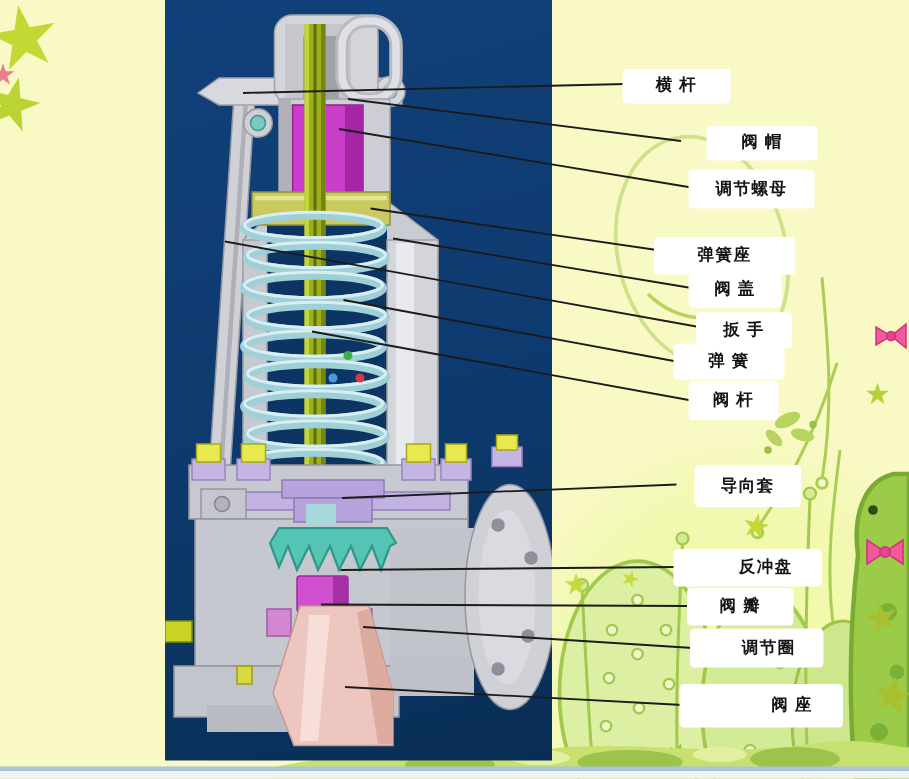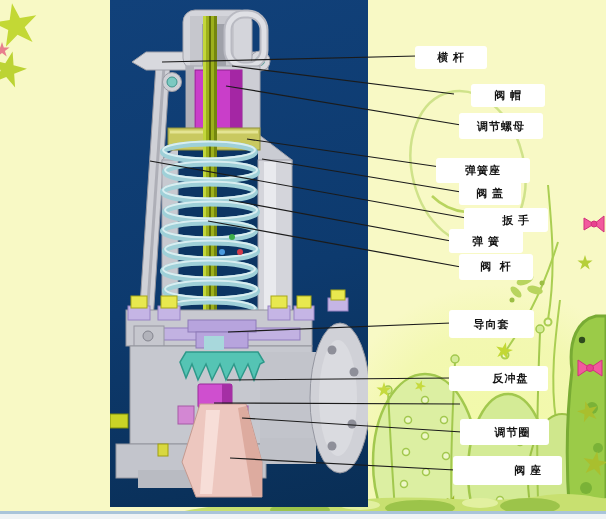--- a/index.html
+++ b/index.html
@@ -19,24 +19,24 @@
     position:absolute;z-index:5;background:#ffffff;color:#141414;
     display:flex;align-items:center;justify-content:center;
     font-weight:700;font-size:11px;line-height:1;letter-spacing:1px;
     border-radius:3px;white-space:nowrap;
   }
   .l0{left:415px;top:46px;width:72px;height:23px;}
   .l1{left:452px;top:84px;width:74px;height:23px;margin-left:19px;}
   .l2{left:459px;top:113px;width:84px;height:26px;}
   .l3{left:436px;top:158px;width:94px;height:25px;}
   .l4{left:459px;top:181px;width:62px;height:24px;}
-  .l5{left:464px;top:208px;width:64px;height:24px;padding-left:20px;}
+  .l5{left:464px;top:208px;width:64px;height:24px;}
   .l6{left:449px;top:229px;width:74px;height:24px;}
-  .l7{left:459px;top:254px;width:74px;height:26px;font-family:Liberation Mono, monospace;}
-  .l8{left:449px;top:310px;width:85px;height:28px;}
+  .l7{left:459px;top:254px;width:60px;height:26px;}
+  .l8{left:463px;top:310px;width:71px;height:28px;}
   .l9{left:449px;top:366px;width:75px;height:25px;padding-left:24px;}
   .l10{left:458px;top:392px;width:71px;height:25px;}
   .l11{left:460px;top:419px;width:73px;height:26px;padding-left:16px;}
   .l12{left:453px;top:456px;width:68px;height:29px;padding-left:41px;}
 </style>
 </head>
 <body>
 
 <div class="slide">
 
@@ -323,16 +323,17 @@
   <div class="part-label l0">横 杆</div>
   <div class="part-label l1">阀 帽</div>
   <div class="part-label l2">调节螺母</div>
   <div class="part-label l3">弹簧座</div>
   <div class="part-label l4">阀 盖</div>
   <div class="part-label l5">扳 手</div>
   <div class="part-label l6">弹 簧</div>
   <div class="part-label l7">阀 杆</div>
   <div class="part-label l8">导向套</div>
   <div class="part-label l9">反冲盘</div>
+  <div class="part-label l10">阀 瓣</div>
   <div class="part-label l11">调节圈</div>
   <div class="part-label l12">阀 座</div>
 
 </div>
 
 </body></html>

